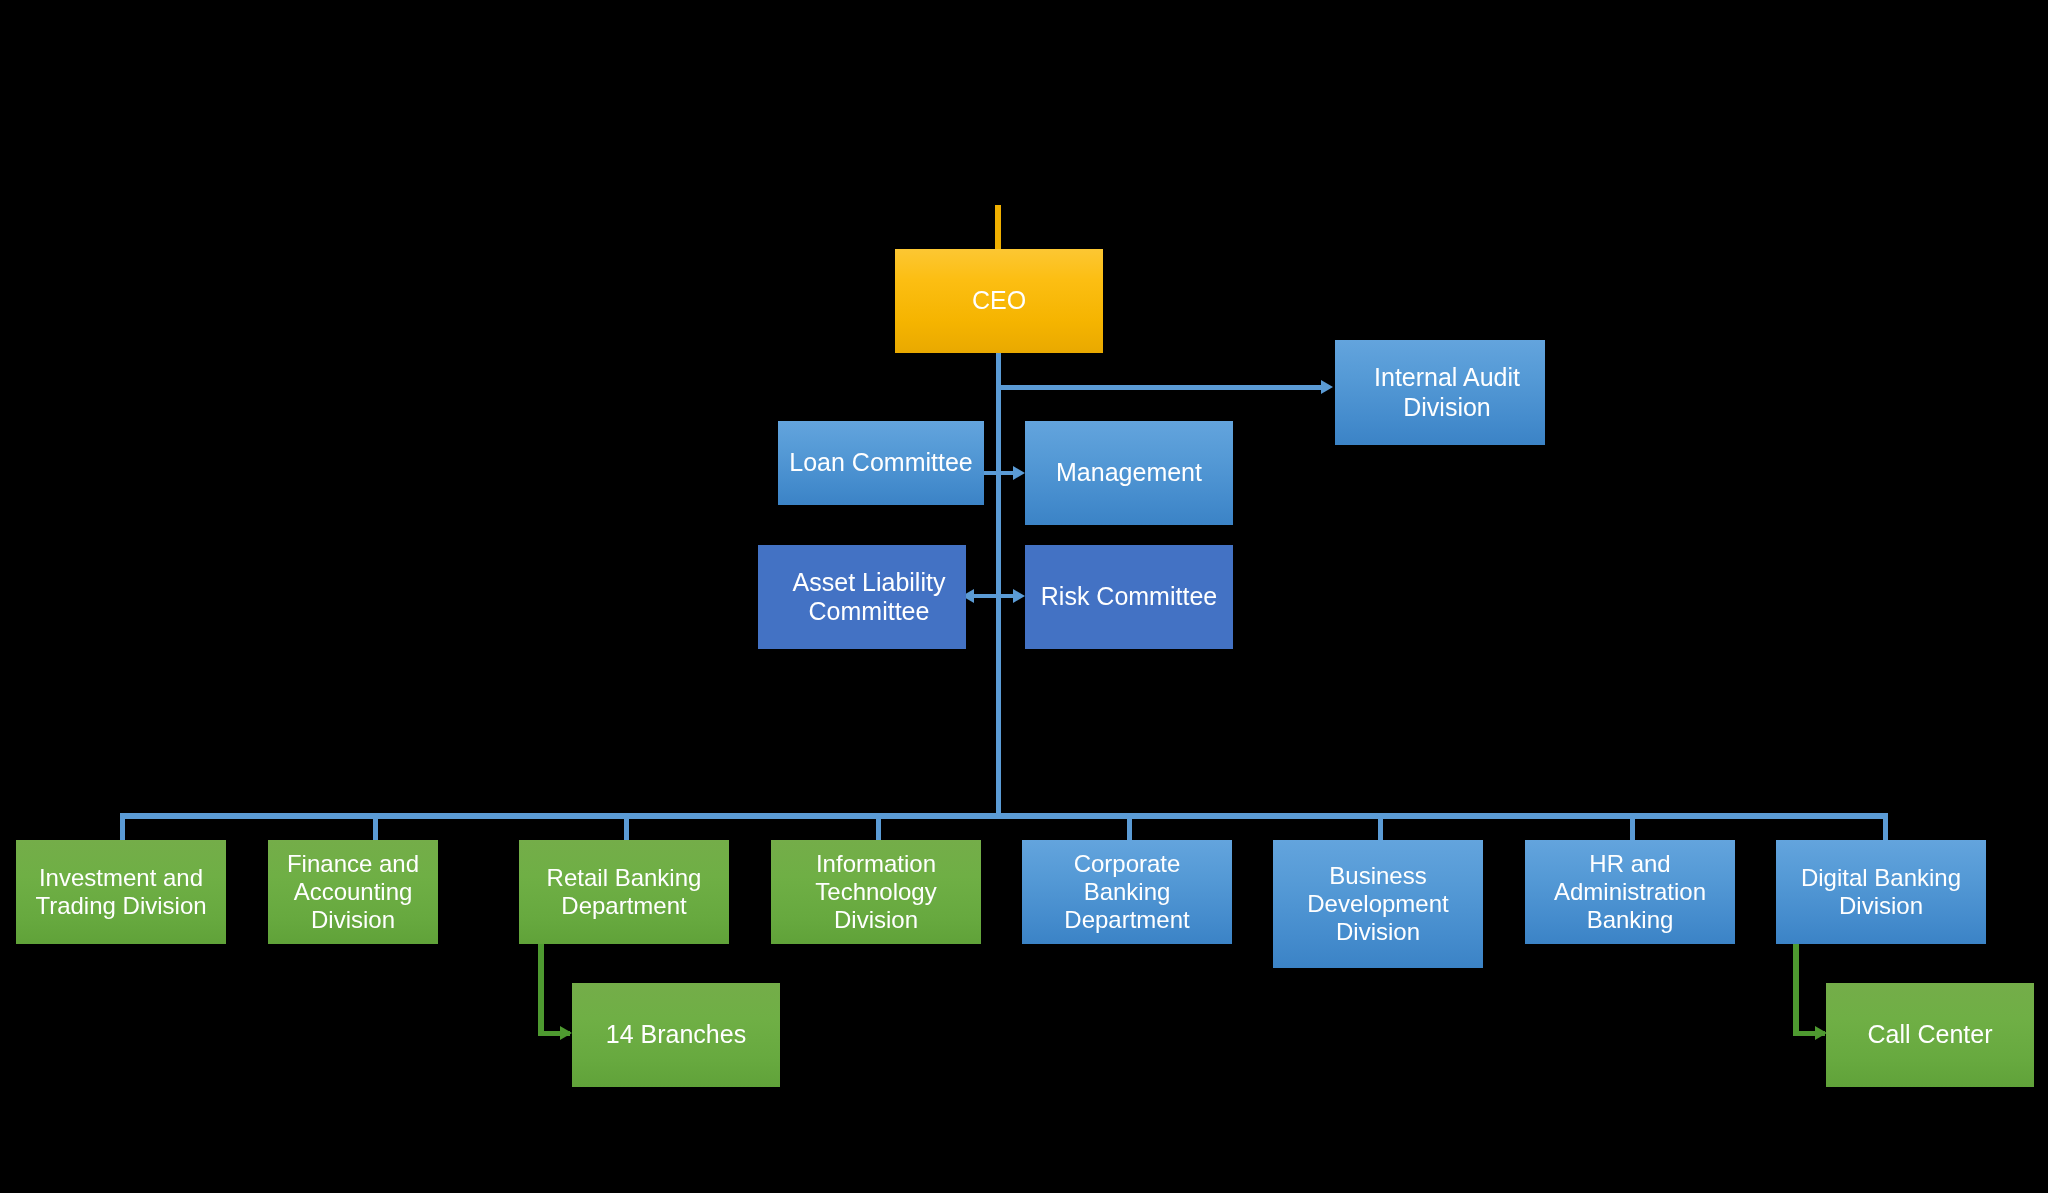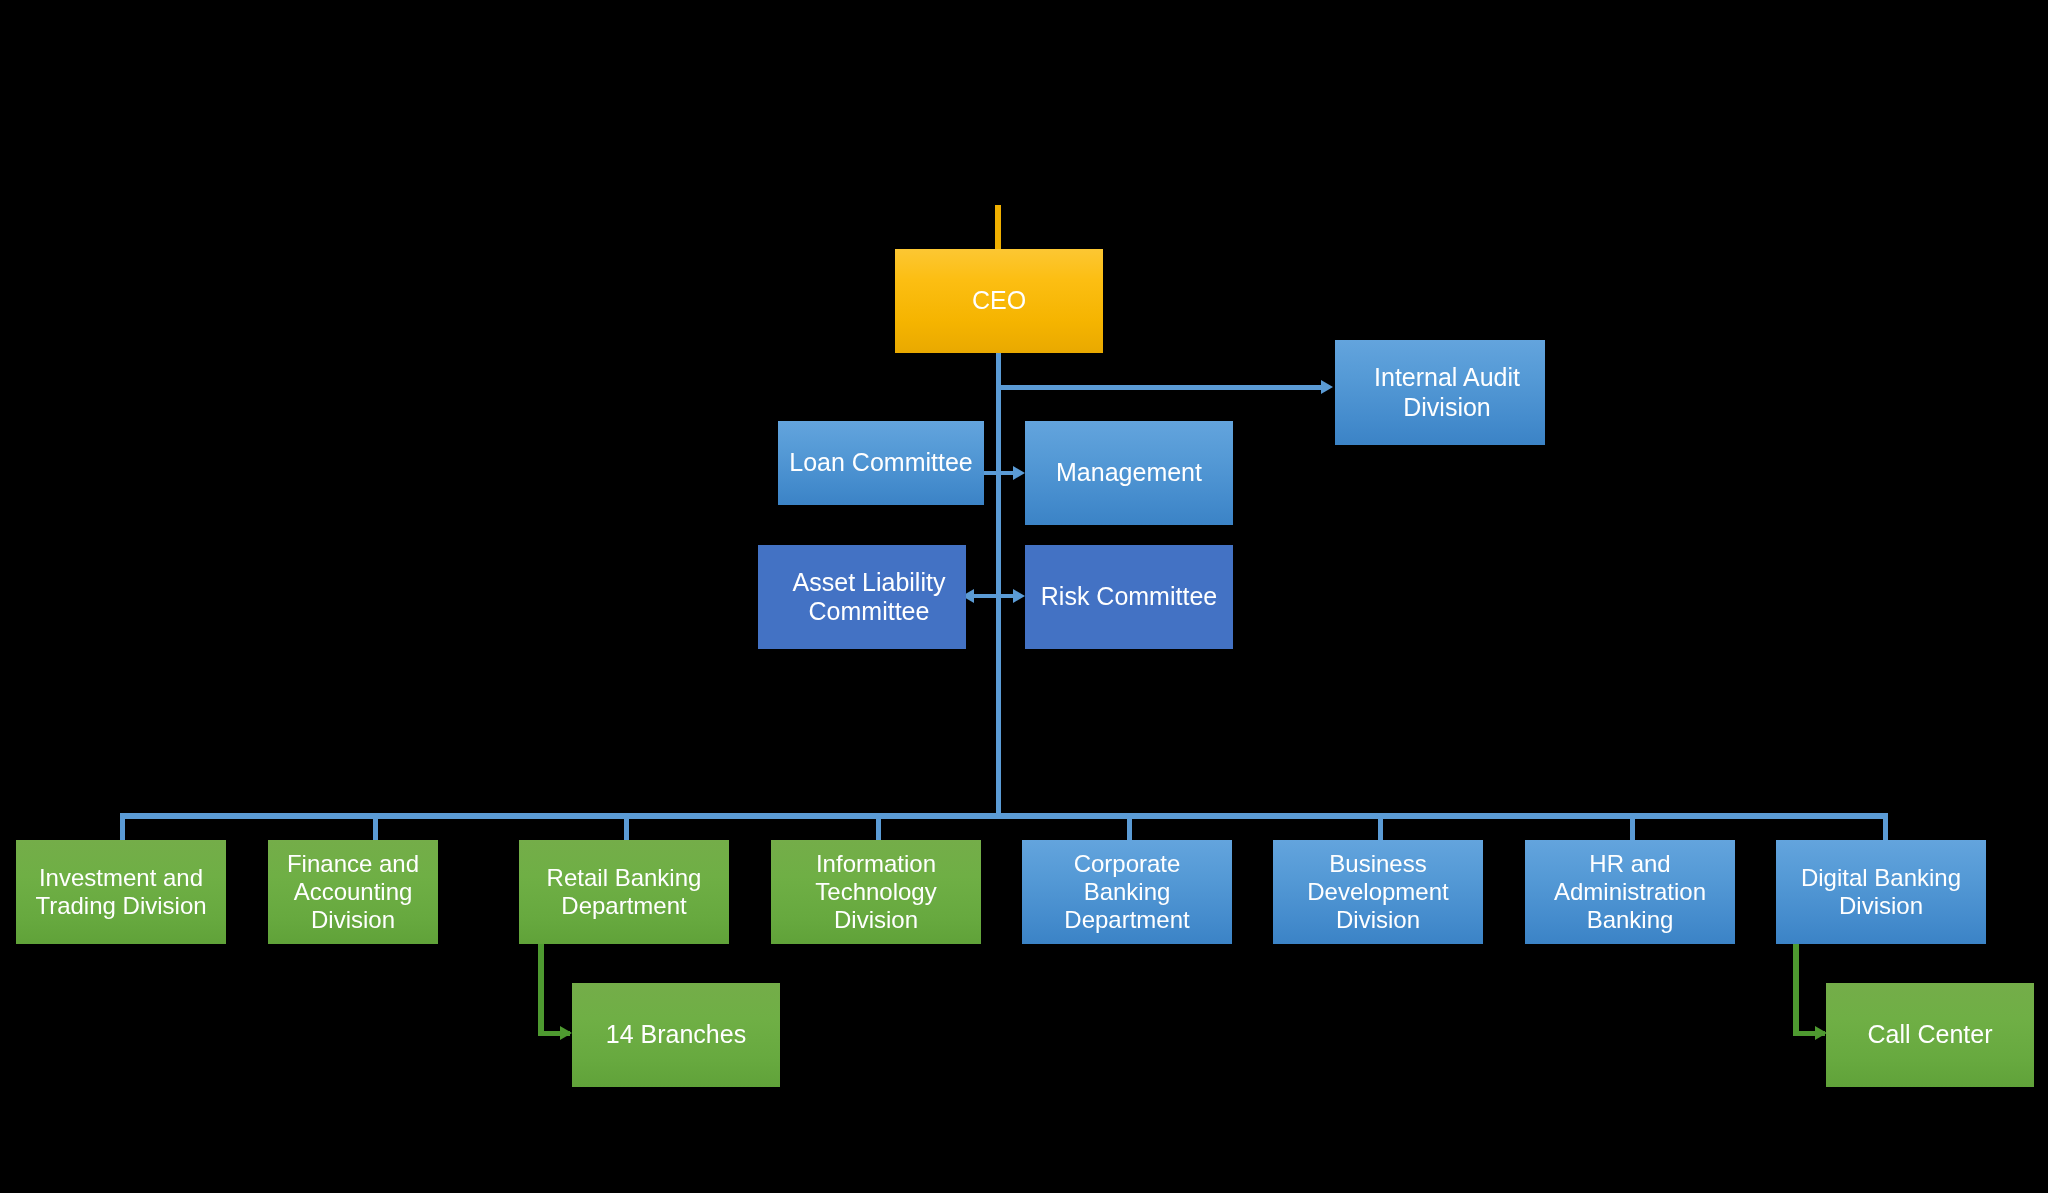--- a/index.html
+++ b/index.html
@@ -163,21 +163,21 @@
 Technology
 Division</span>
   </div>
 
   <div class="node fill-blue-grad" style="left:1022px; top:840px; width:210px; height:104px; font-size:24px;">
     <span class="label">Corporate
 Banking
 Department</span>
   </div>
 
-  <div class="node fill-blue-grad" style="left:1273px; top:840px; width:210px; height:104px; font-size:24px;">
+  <div class="node fill-blue-grad" style="left:1273px; top:840px; width:210px; height:128px; font-size:24px;">
     <span class="label">Business
 Development
 Division</span>
   </div>
 
   <div class="node fill-blue-grad" style="left:1525px; top:840px; width:210px; height:104px; font-size:24px;">
     <span class="label">HR and
 Administration
 Banking</span>
   </div>

